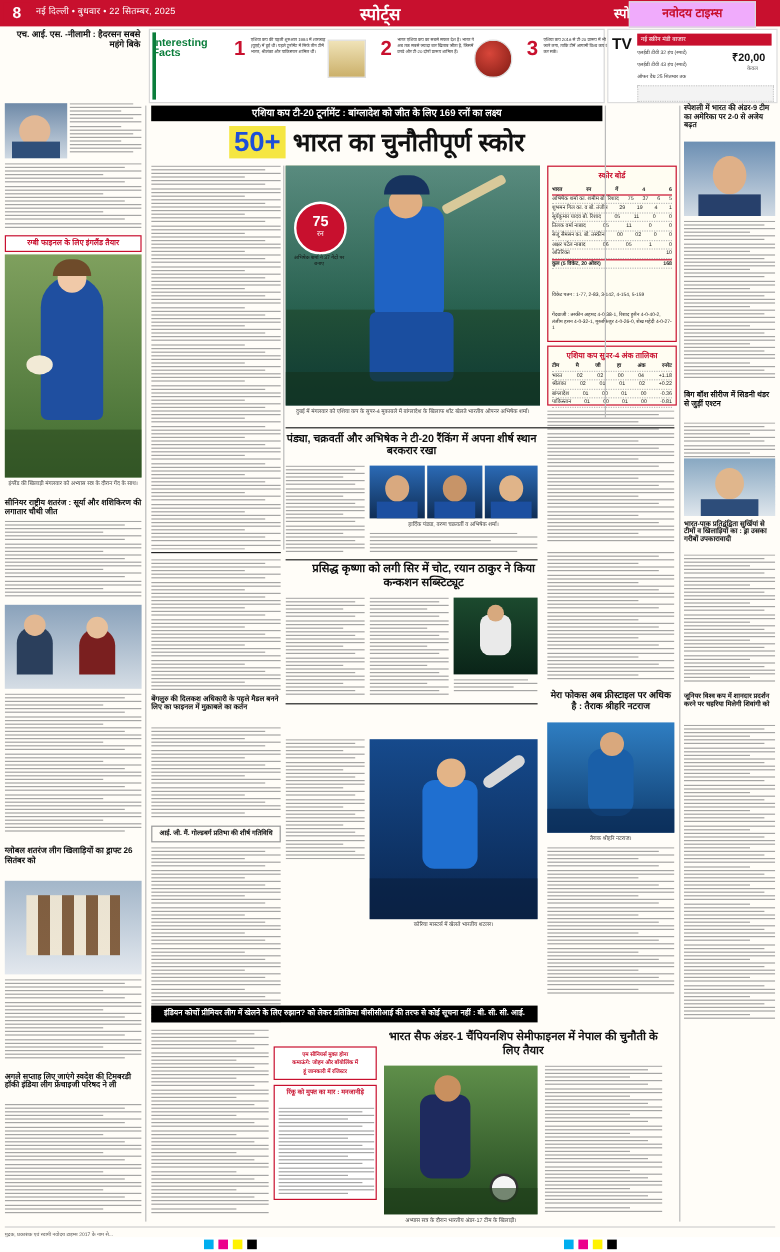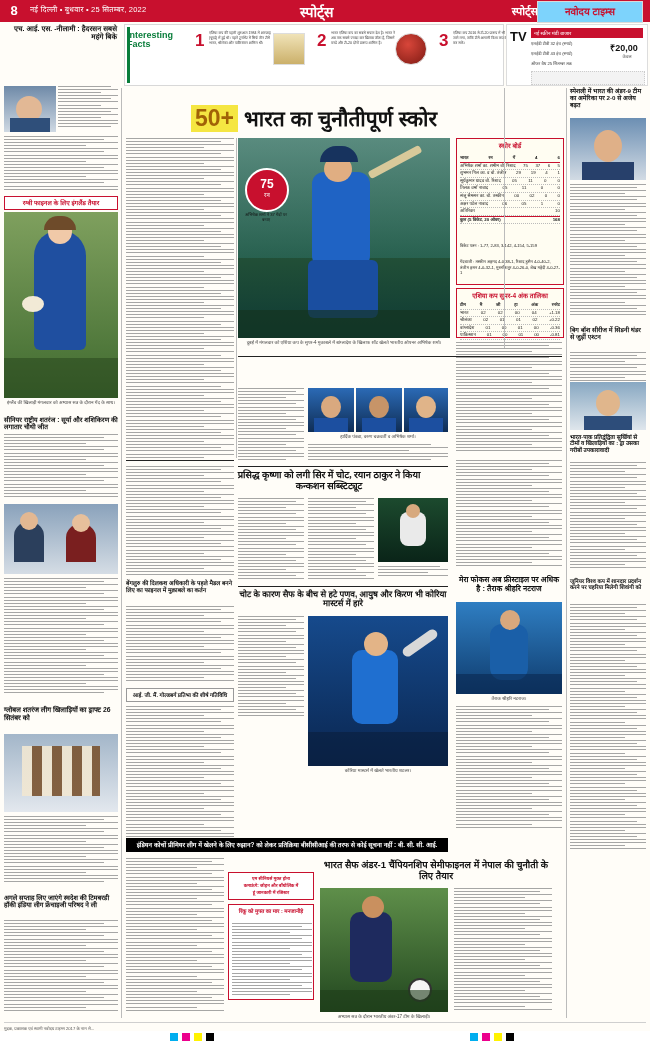--- a/index.html
+++ b/index.html
@@ -9,21 +9,21 @@
     color:#111;
   }
   .page{position:absolute;inset:0;background:#fffdf8;}
   
   .masthead{position:absolute;left:0;top:0;width:650px;height:22px;background:#c8102e;}
   .mh-pageno{position:absolute;left:3px;top:2px;width:22px;height:18px;background:#c8102e;color:#fff;
     font-weight:bold;font-size:13px;text-align:center;line-height:18px;}
   .mh-left{position:absolute;left:30px;top:4px;color:#fff;font-size:7.5px;letter-spacing:.2px;}
   .mh-center{position:absolute;left:300px;top:2px;color:#fff;font-size:14px;font-weight:bold;}
   .mh-right{position:absolute;right:112px;top:3px;color:#fff;font-size:11px;font-weight:bold;}
-  .mh-logo{position:absolute;right:7px;top:1px;width:104px;height:20px;background:#7dd3fc;border:1px solid #d9d9d9;}
+  .mh-logo{position:absolute;right:20px;top:1px;width:104px;height:20px;background:#f0abfc;border:1px solid #d9d9d9;}
   .mh-logo span{display:block;text-align:center;font-size:10px;font-weight:bold;color:#c8102e;line-height:20px;}
 
   
   .box{position:absolute;box-sizing:border-box;}
   .rule{position:absolute;background:#222;}
   .hline{position:absolute;height:1px;background:#cfcfcf;}
 
   .hl{font-weight:bold;color:#111;line-height:1.12;}
   .cap{font-size:4.6px;color:#444;line-height:1.25;text-align:center;}
 
@@ -68,21 +68,21 @@
   .sig{position:absolute;font-size:4.2px;color:#555;}
   .center{text-align:center;}
 </style>
 </head>
 <body>
 
 <div class="page">
 
   <div class="masthead"></div>
   <div class="mh-pageno">8</div>
-  <div class="mh-left">नई दिल्ली • बुधवार • 25 सितम्बर, 2022</div>
+  <div class="mh-left">नई दिल्ली • बुधवार • 22 सितम्बर, 2025</div>
   <div class="mh-center">स्पोर्ट्स</div>
   <div class="mh-right">स्पोर्ट्स</div>
   <div class="mh-logo">
     <span>नवोदय टाइम्स</span>
   </div>
 
   <div class="facts">
     <div class="facts-title">interesting Facts</div>
     <div style="position:absolute;left:2px;top:2px;width:3px;height:56px;background:#0a7d3b;"></div>
 
@@ -310,23 +310,26 @@
       <i></i>
       <i class="m"></i>
       <i></i>
       <i></i>
       <i class="s"></i>
       <i></i>
   </div>
 
   <div class="colrule" style="left:121px;top:88px;height:930px;"></div>
 
+  <div class="box" style="left:126px;top:88px;width:376px;height:13px;background:#000;">
+    <div class="center" style="color:#fff;font-size:8px;font-weight:bold;line-height:13px;">एशिया कप टी-20 टूर्नामेंट : बांग्लादेश को जीत के लिए 169 रनों का लक्ष्य</div>
+  </div>
   <div class="box" style="left:126px;top:104px;width:376px;height:28px;">
     <div style="display:flex;align-items:baseline;justify-content:center;gap:6px;">
-      <span style="font-size:23px;font-weight:bold;color:#a16207;background:#f5e642;padding:0 4px;">50+</span>
+      <span style="font-size:23px;font-weight:bold;color:#1d4ed8;background:#f5e642;padding:0 4px;">50+</span>
       <span style="font-size:21px;font-weight:bold;">भारत का चुनौतीपूर्ण स्कोर</span>
     </div>
   </div>
 
   <div class="txt" style="left:126px;top:138px;width:108px;height:320px;">
     <i></i>
       <i class="m"></i>
       <i></i>
       <i class="s"></i>
       <i></i>
@@ -591,20 +594,23 @@
       <i></i>
       <i class="m"></i>
       <i></i>
       <i></i>
       <i class="s"></i>
       <i></i>
       <i></i>
   </div>
 
   <div class="rule" style="left:238px;top:356px;width:324px;height:1px;"></div>
+  <div class="box" style="left:238px;top:360px;width:210px;height:24px;">
+    <div class="hl center" style="font-size:9px;">पंड्या, चक्रवर्ती और अभिषेक ने टी-20 रैंकिंग में अपना शीर्ष स्थान बरकरार रखा</div>
+  </div>
   <div class="txt" style="left:238px;top:388px;width:66px;height:72px;">
     <i></i>
       <i class="m"></i>
       <i></i>
       <i class="s"></i>
       <i></i>
       <i class="m"></i>
       <i></i>
       <i></i>
       <i class="s"></i>
@@ -640,21 +646,21 @@
   <div class="txt" style="left:308px;top:444px;width:140px;height:18px;">
     <i class="m"></i>
       <i></i>
       <i class="s"></i>
       <i></i>
       <i></i>
       <i class="m"></i>
   </div>
 
   <div class="rule" style="left:238px;top:466px;width:210px;height:1px;"></div>
-  <div class="box" style="left:224px;top:470px;width:210px;height:24px;font-family:Liberation Serif, serif;">
+  <div class="box" style="left:248px;top:470px;width:210px;height:24px;">
     <div class="hl center" style="font-size:9.5px;">प्रसिद्ध कृष्णा को लगी सिर में चोट, रयान ठाकुर ने किया कन्कशन सब्स्टिट्यूट</div>
   </div>
   <div class="txt" style="left:238px;top:498px;width:66px;height:84px;">
     <i></i>
       <i class="m"></i>
       <i></i>
       <i class="s"></i>
       <i></i>
       <i class="m"></i>
       <i></i>
@@ -715,23 +721,20 @@
     <div style="position:absolute;left:28px;top:6px;width:14px;height:14px;border-radius:50%;background:#d7a97e;"></div>
   </div>
   <div class="txt" style="left:378px;top:566px;width:70px;height:16px;">
     <i class="m"></i>
       <i></i>
       <i class="s"></i>
       <i></i>
   </div>
 
   <div class="rule" style="left:238px;top:586px;width:210px;height:1px;"></div>
-  <div class="box" style="left:238px;top:590px;width:210px;height:22px;">
-    <div class="hl center" style="font-size:8.4px;">चोट के कारण सैफ के बीच से हटे पणव, आयुष और किरण भी कोरिया मास्टर्स में हारे</div>
-  </div>
   <div class="txt" style="left:238px;top:616px;width:66px;height:100px;">
     <i></i>
       <i class="m"></i>
       <i></i>
       <i class="s"></i>
       <i></i>
       <i class="m"></i>
       <i></i>
       <i></i>
       <i class="s"></i>

